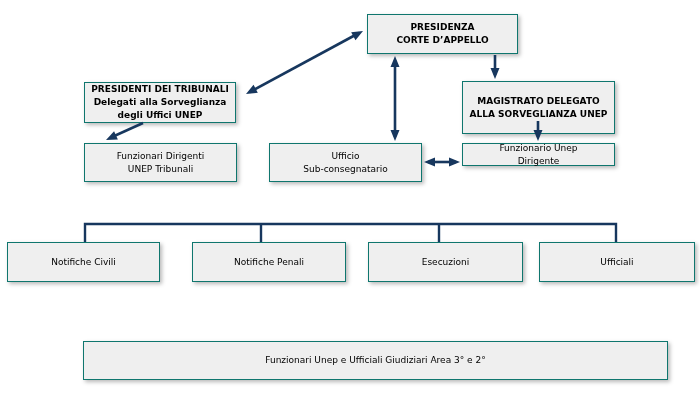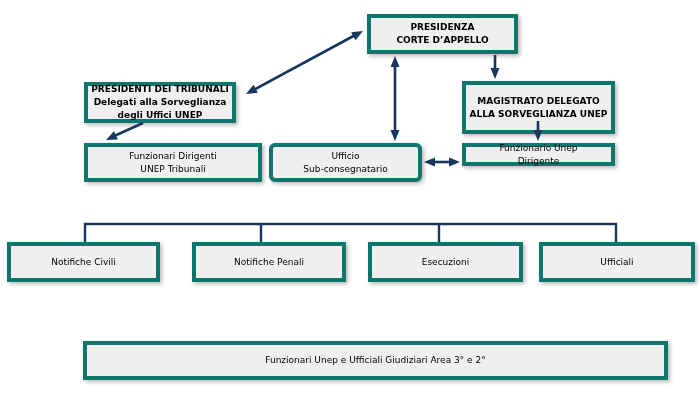--- a/index.html
+++ b/index.html
@@ -6,21 +6,21 @@
   .stage{
     position:relative;
     width:700px;height:408px;
     background:#ffffff;
     font-family:"DejaVu Sans","Liberation Sans",sans-serif;
     overflow:hidden;
   }
   .node{
     position:absolute;
     background:#efefef;
-    border:4px solid #0f766e;
+    border:1px solid #0f766e;
     box-shadow:2px 2px 4px rgba(0,0,0,0.28);
     display:flex;
     flex-direction:column;
     align-items:center;
     justify-content:center;
     text-align:right;
     color:#000;
     font-size:9px;
     line-height:13px;
     box-sizing:border-box;
@@ -29,22 +29,22 @@
   .bold{font-weight:bold;}
   svg.wires{
     position:absolute;left:0;top:0;
     pointer-events:none;
     z-index:5;
   }
   
   #n-presidenza      {left:367px;top:14px;width:151px;height:40px;}
   #n-presidenti      {left:84px; top:82px;width:152px;height:41px;}
   #n-magistrato      {left:462px;top:81px;width:153px;height:53px;}
-  #n-funz-dirigenti  {left:84px; top:143px;width:178px;height:39px;}
-  #n-ufficio         {left:269px;top:143px;width:153px;height:39px;border-radius:6px;}
+  #n-funz-dirigenti  {left:84px; top:143px;width:153px;height:39px;}
+  #n-ufficio         {left:269px;top:143px;width:153px;height:39px;}
   #n-funz-unep       {left:462px;top:143px;width:153px;height:23px;}
   #n-notifiche-civili{left:7px;  top:242px;width:153px;height:40px;}
   #n-notifiche-penali{left:184px;top:242px;width:154px;height:40px;margin-left:8px;}
   #n-esecuzioni      {left:368px;top:242px;width:155px;height:40px;}
   #n-protesti        {left:539px;top:242px;width:156px;height:40px;}
   #n-area            {left:83px; top:341px;width:585px;height:39px;}
 </style>
 </head>
 <body>
 

